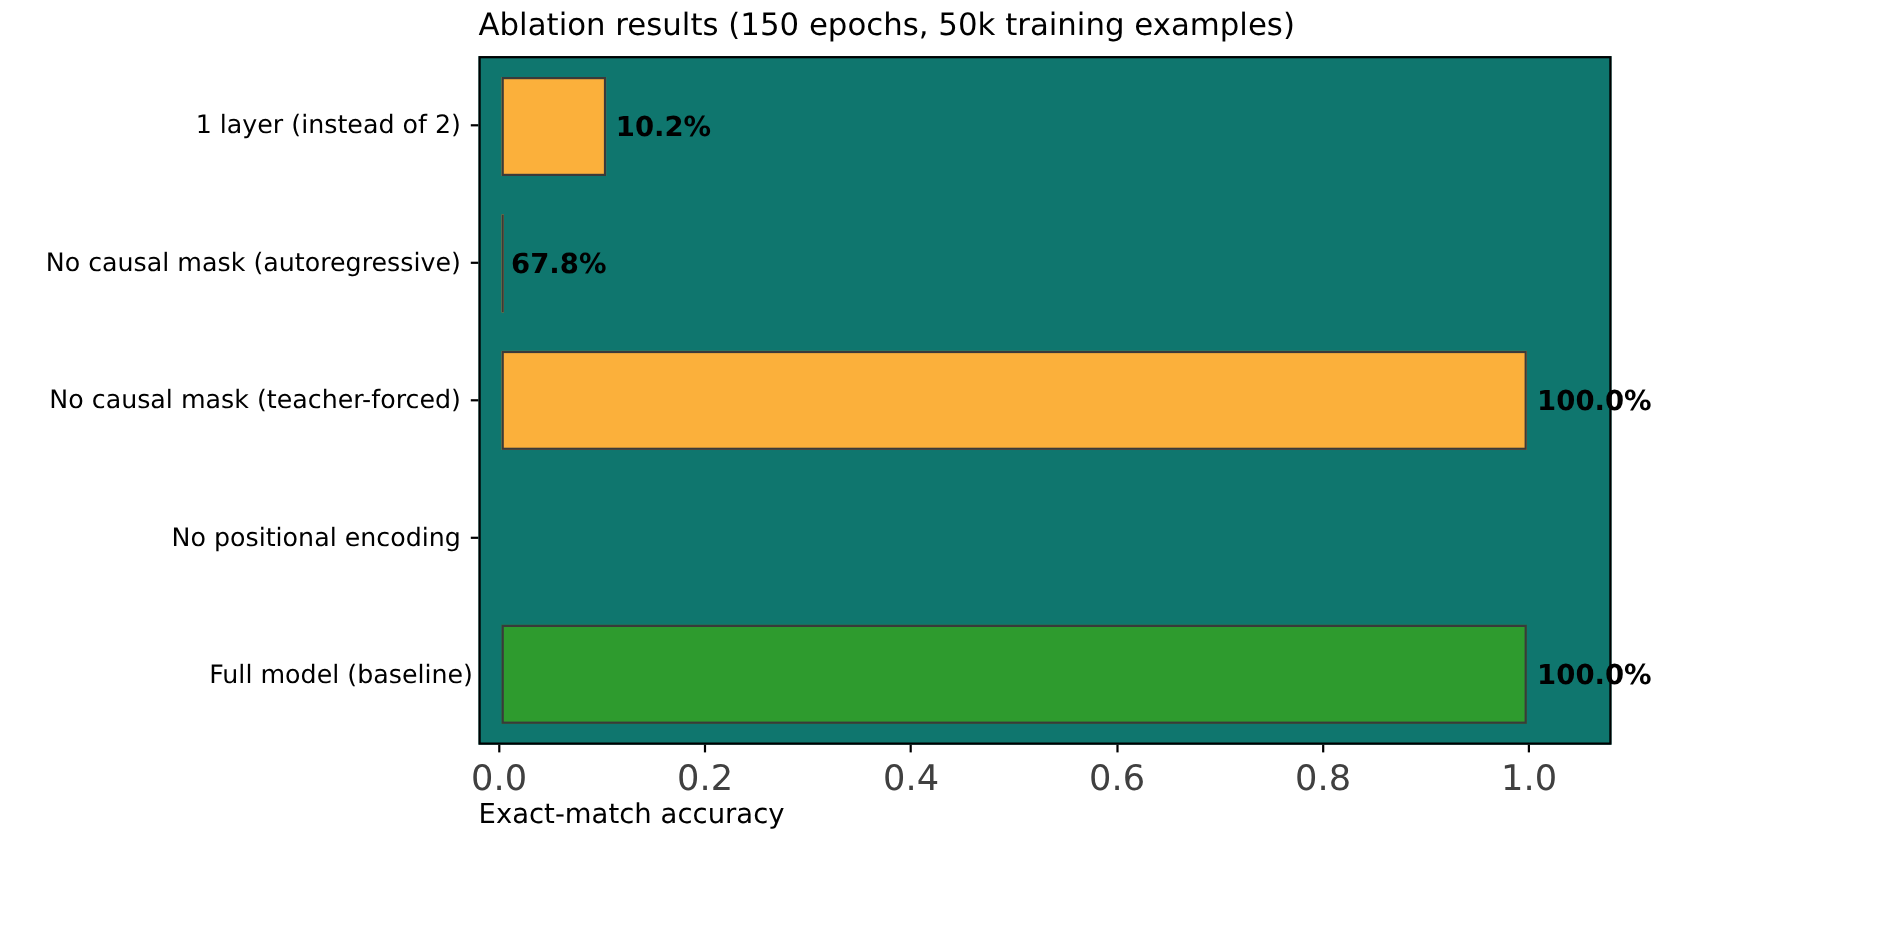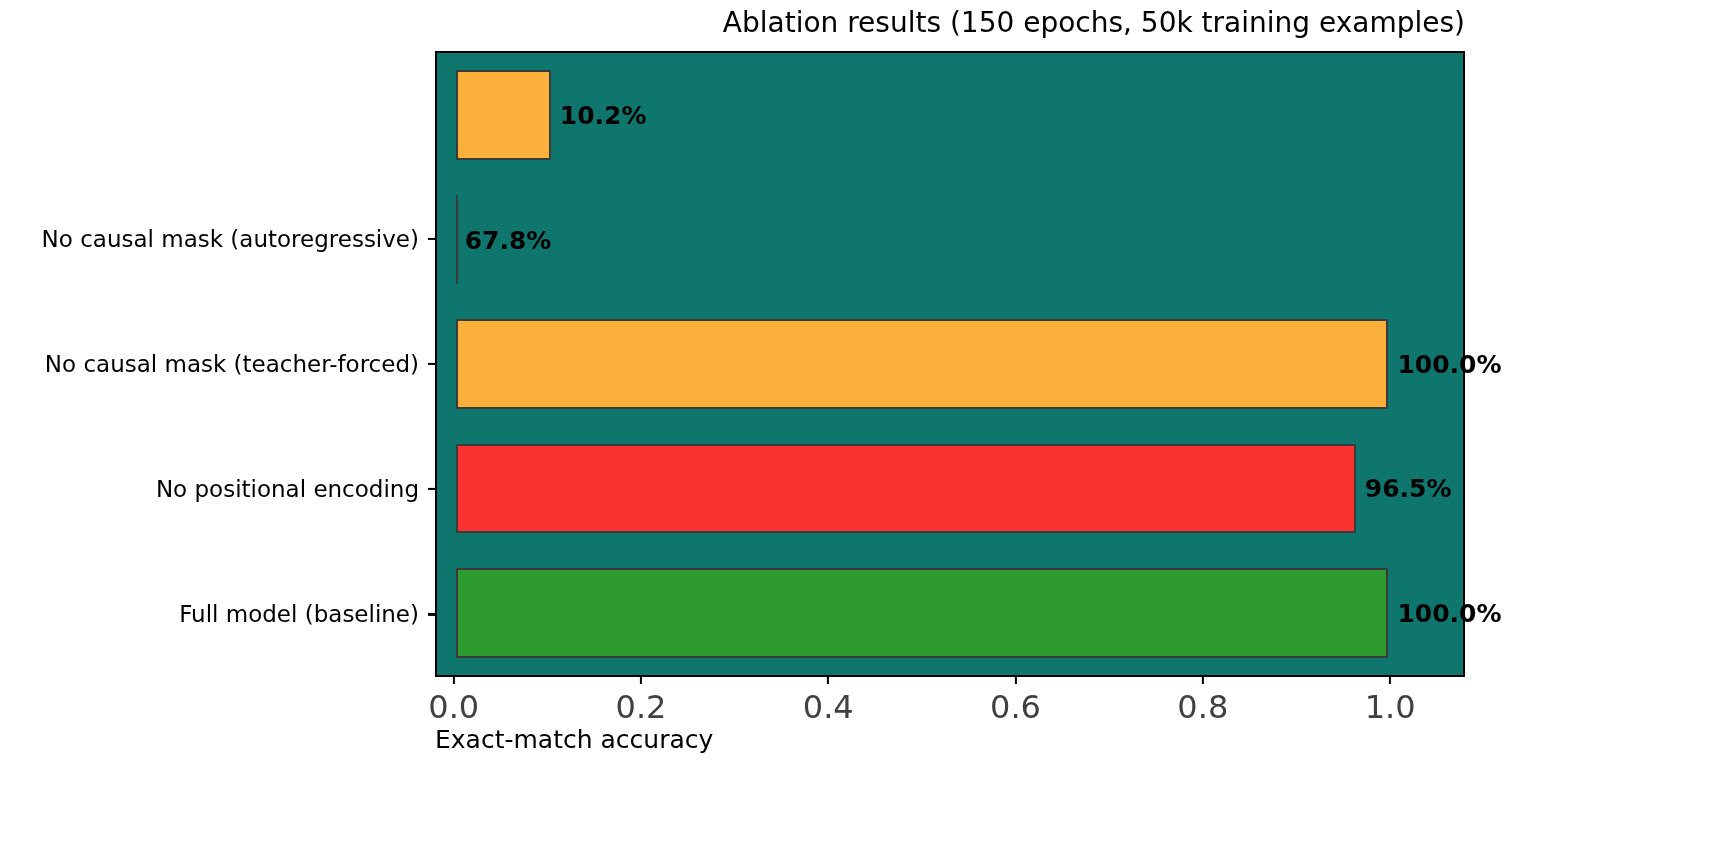--- a/index.html
+++ b/index.html
@@ -23,21 +23,21 @@
     width: 1712px;
     height: 844px;
   }
 
   
   #chart-title {
     position: absolute;
     left: 435px;
     top: 6px;
     width: 1030px;
-    text-align: right;
+    text-align: left;
     font-size: 28px;
     font-weight: 400;
     color: #000000;
     white-space: nowrap;
     letter-spacing: 0px;
   }
 
   
   #plot-area {
     position: absolute;
@@ -168,56 +168,56 @@
   }
 </style>
 </head>
 <body>
 
 <div id="figure">
 
   <div id="chart-title">Ablation results (150 epochs, 50k training examples)</div>
 
   <div id="y-axis">
+      <div class="ytick-row" style="top: 0%;">
+        <div class="ytick-label">1 layer (instead of 2)</div>
+        <div class="ytick-mark"></div>
+      </div>
       <div class="ytick-row" style="top: 40%;">
         <div class="ytick-label">No causal mask (teacher-forced)</div>
         <div class="ytick-mark"></div>
       </div>
       <div class="ytick-row" style="top: 20%;">
         <div class="ytick-label">No causal mask (autoregressive)</div>
         <div class="ytick-mark"></div>
       </div>
       <div class="ytick-row" style="top: 60%;">
         <div class="ytick-label">No positional encoding</div>
         <div class="ytick-mark"></div>
       </div>
-      <div class="ytick-row" style="top: 80%;">
+      <div class="ytick-row" style="top: 80%; padding-left: 11px;">
         <div class="ytick-label">Full model (baseline)</div>
         <div class="ytick-mark"></div>
       </div>
     </div>
 
   <div id="plot-area">
     <div id="bars-layer">
         <div class="bar-row" style="top: 0%;">
           <div class="bar" style="left: 1.81818%; width: 9.27273%; background: rgb(251, 176, 59);"></div>
           <div class="bar-value" style="left: 11.0909%;">10.2%</div>
         </div>
         <div class="bar-row" style="top: 20%;">
           <div class="bar zero" style="left: 1.81818%; width: 0%; background: rgb(251, 176, 59);"></div>
           <div class="bar-value" style="left: 1.81818%;">67.8%</div>
         </div>
         <div class="bar-row" style="top: 40%;">
           <div class="bar" style="left: 1.81818%; width: 90.9091%; background: rgb(251, 176, 59);"></div>
           <div class="bar-value" style="left: 92.7273%;">100.0%</div>
         </div>
-        <div class="bar-row" style="top: 60%;">
-          <div class="bar" style="left: 1.81818%; width: 87.7273%; background: rgb(249, 50, 50);"></div>
-          <div class="bar-value" style="left: 89.5455%;">96.5%</div>
-        </div>
         <div class="bar-row" style="top: 80%;">
           <div class="bar" style="left: 1.81818%; width: 90.9091%; background: rgb(46, 155, 46);"></div>
           <div class="bar-value" style="left: 92.7273%;">100.0%</div>
         </div>
       </div>
   </div>
 
   <div id="x-axis">
       <div class="xtick" style="left: 1.81818%;">
         <div class="xtick-mark"></div>

